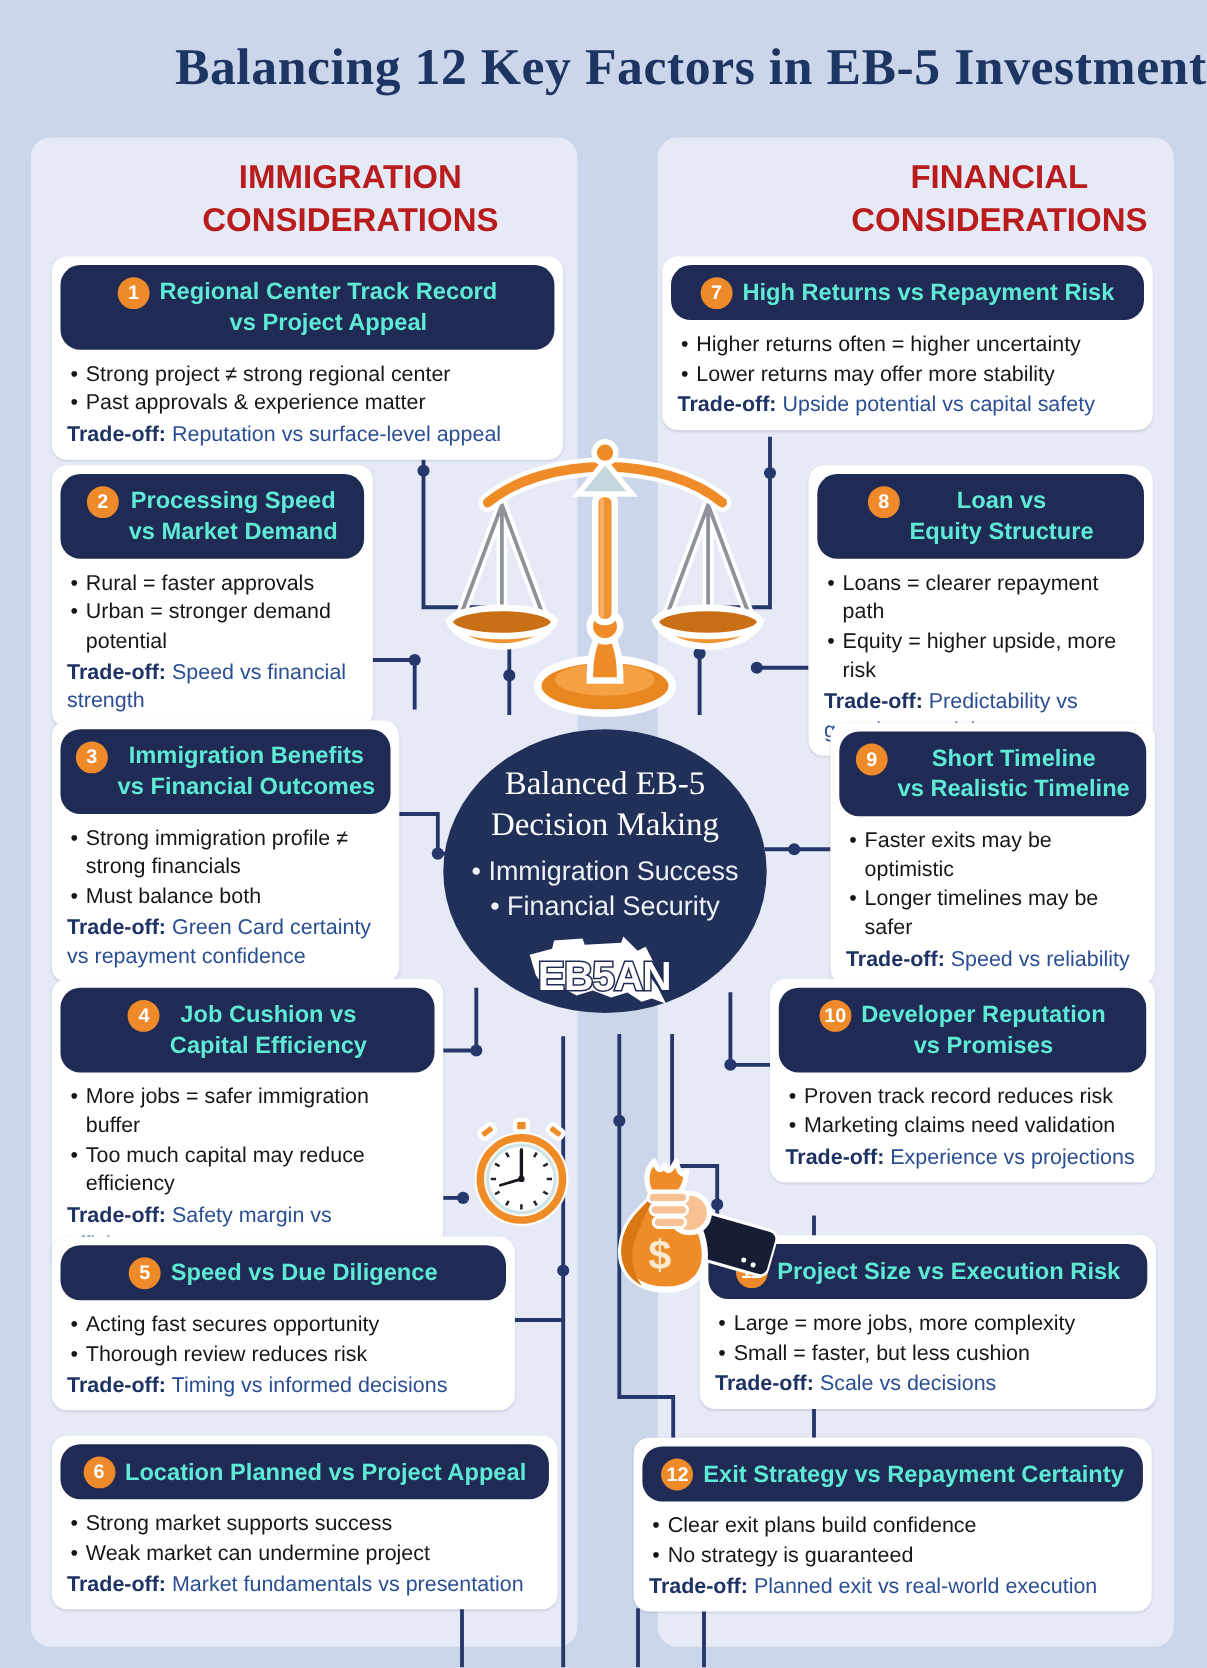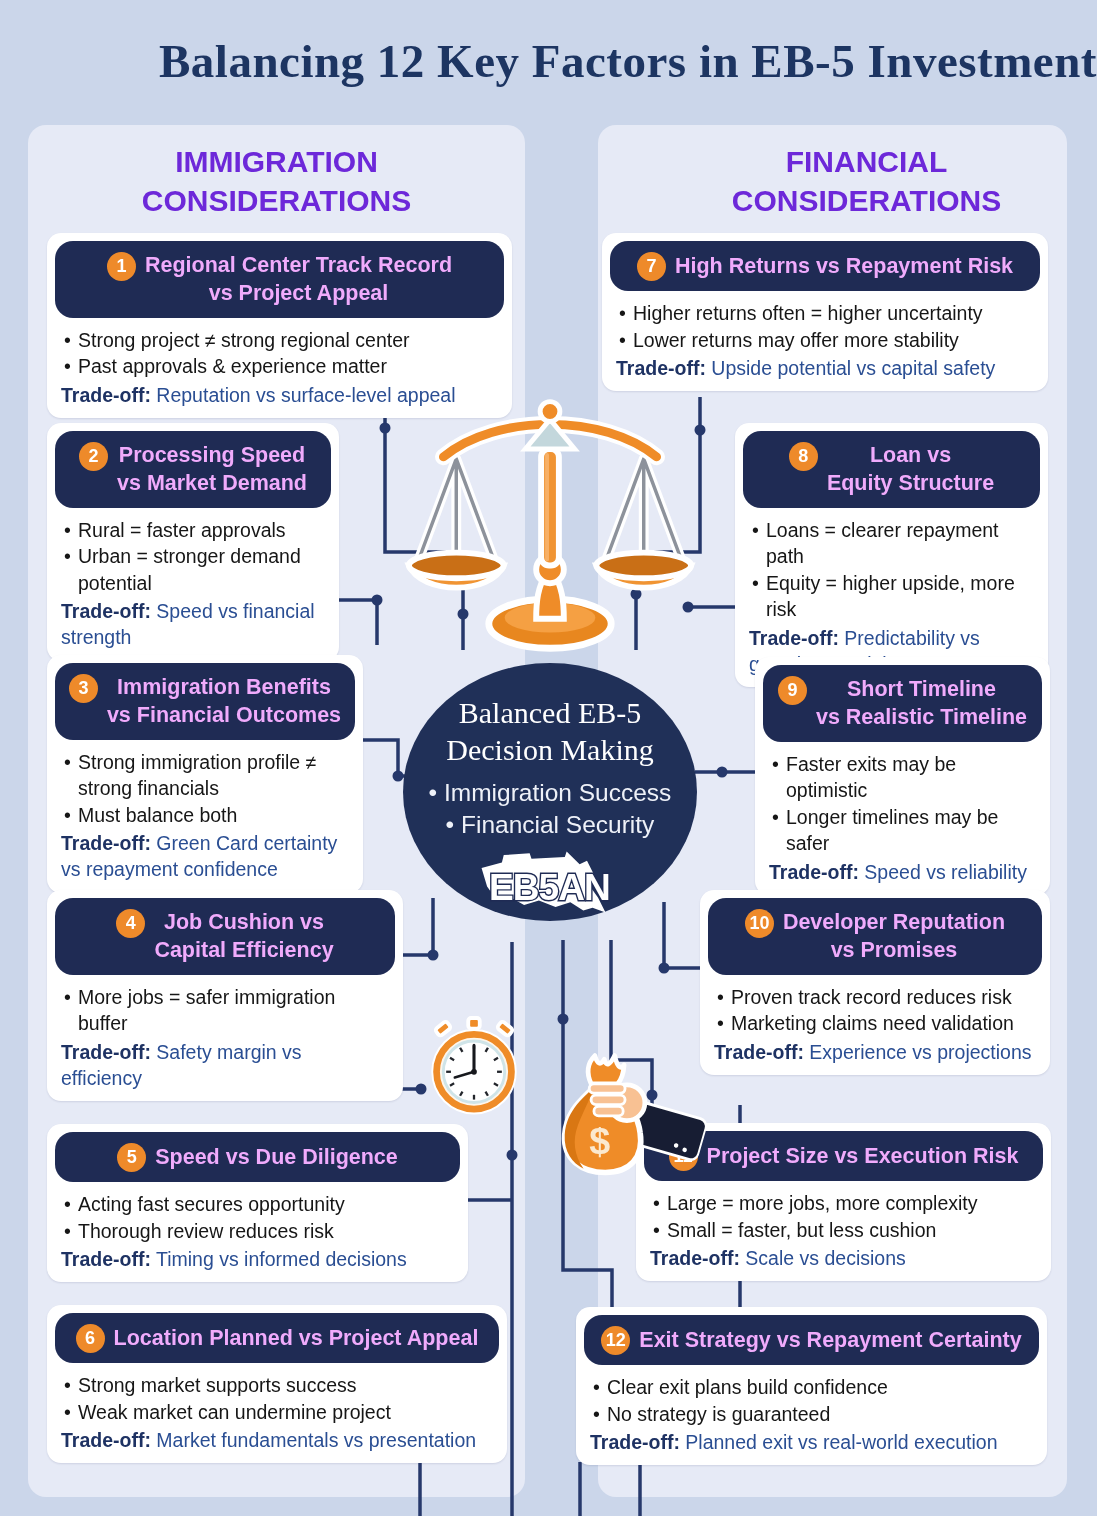--- a/index.html
+++ b/index.html
@@ -13,41 +13,41 @@
     font-family:Liberation Serif, serif;font-weight:bold;font-size:47px;
     color:#1d3562;letter-spacing:.5px;
   }
   .panel{
     position:absolute;top:125px;height:1372px;background:#e6eaf6;border-radius:18px;z-index:1;
   }
   .panel.left{left:28px;width:497px;}
   .panel.right{left:598px;width:469px;}
   .col-header{
     position:absolute;top:142px;text-align:center;font-weight:bold;font-size:30px;
-    color:#6d28d9;line-height:1.3;z-index:2;
+    color:#b91c1c;line-height:1.3;z-index:2;padding-left:42px;
   }
   .col-header.left{left:28px;width:497px;}
   .col-header.right{left:632px;width:469px;}
   svg.wires{position:absolute;left:0;top:0;z-index:2;}
   .card{
     position:absolute;background:#ffffff;border-radius:14px;z-index:3;
     box-shadow:0 1px 2px rgba(30,45,90,.12);padding:8px 8px 6px 8px;box-sizing:border-box;
   }
   .pill{
     background:#1f2b54;border-radius:18px;display:flex;justify-content:center;gap:9px;
     padding:10px 10px;box-sizing:border-box;
   }
   .pill.two{align-items:flex-start;}
   .pill.one{align-items:center;}
   .badge{
     flex:0 0 auto;width:29px;height:29px;border-radius:50%;background:#ee8a2a;color:#fff;
     font-weight:bold;font-size:18px;display:flex;align-items:center;justify-content:center;margin-top:1px;
   }
   .pill-title{
-    white-space:pre-line;text-align:center;color:#f0abfc;font-weight:bold;
+    white-space:pre-line;text-align:center;color:#5eead4;font-weight:bold;
     font-size:21.5px;line-height:1.32;
   }
   .card-body{padding:9px 8px 4px 6px;}
   .card-body ul{list-style:none;margin:0;padding:0;}
   .card-body li{
     position:relative;padding-left:17px;font-size:19.5px;line-height:1.36;color:#161616;
   }
   .card-body li::before{content:"\2022";position:absolute;left:3px;color:#161616;}
   .tradeoff{font-size:19.5px;line-height:1.34;color:#2a4e93;margin-top:2px;}
   .tradeoff b{color:#1e3263;margin-top:40px;}
@@ -159,20 +159,21 @@
 
 <div class="card" style="left:47px;top:890px;width:356px;">
   <div class="pill two">
     <span class="badge">4</span>
     <span class="pill-title">Job Cushion vs
 Capital Efficiency</span>
   </div>
   <div class="card-body">
     <ul>
       <li>More jobs = safer immigration buffer</li>
+      <li>Too much capital may reduce efficiency</li>
     </ul>
     <div class="tradeoff"><b>Trade-off:</b> <span>Safety margin vs efficiency</span></div>
   </div>
 </div>
 
 <div class="card" style="left:47px;top:1124px;width:421px;">
   <div class="pill one">
     <span class="badge">5</span>
     <span class="pill-title">Speed vs Due Diligence</span>
   </div>

